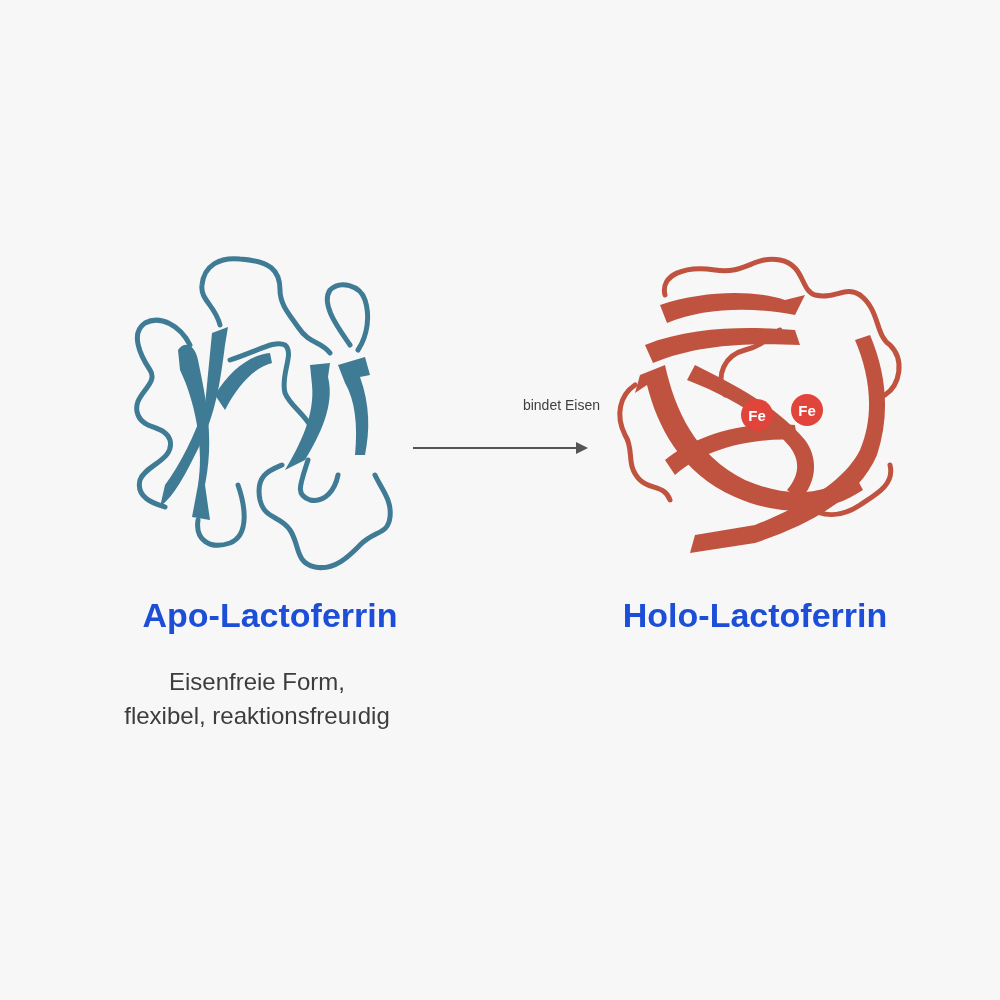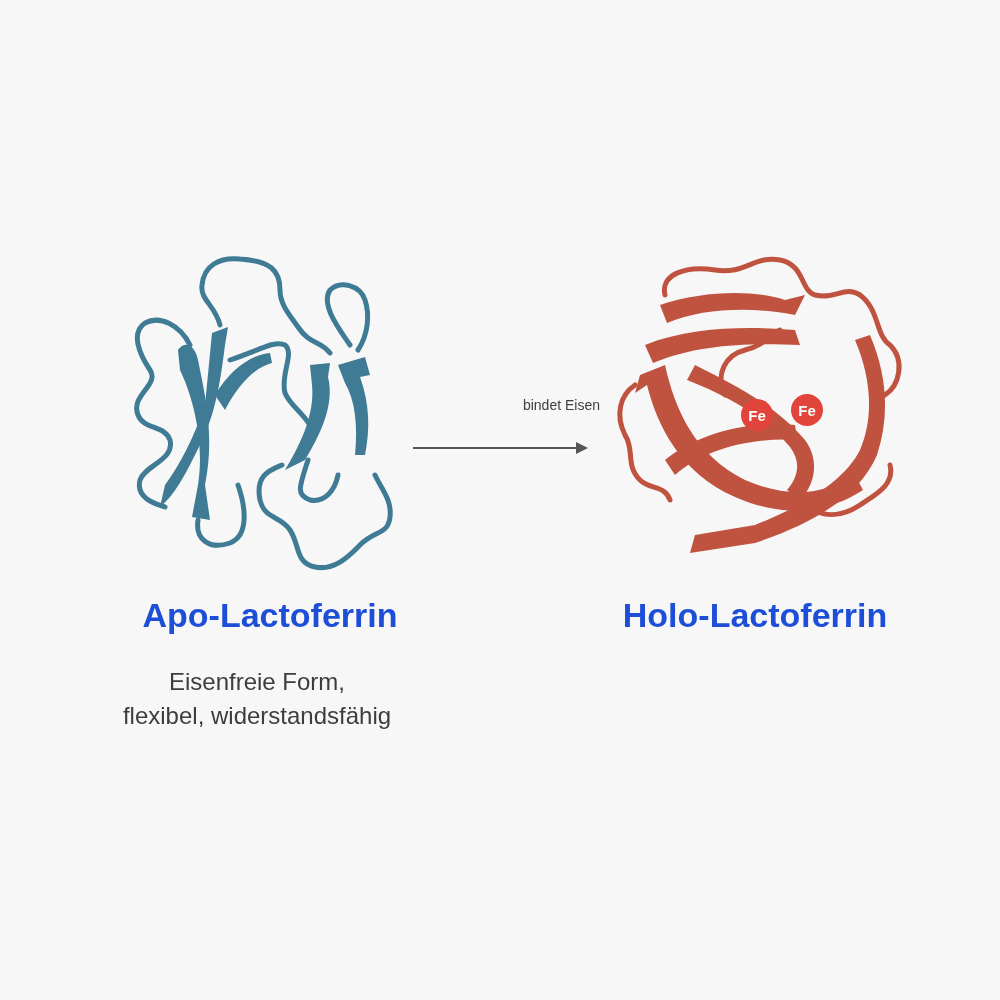--- a/index.html
+++ b/index.html
@@ -83,18 +83,18 @@
     <circle cx="152" cy="180" r="16" fill="#e0443a"></circle>
     <text x="152" y="186" text-anchor="middle" font-size="15" fill="#ffffff">Fe</text>
     <circle cx="202" cy="175" r="16" fill="#e0443a"></circle>
     <text x="202" y="181" text-anchor="middle" font-size="15" fill="#ffffff">Fe</text>
   </g>
 </svg>
 
 <div id="apo-title" class="title">Apo-Lactoferrin</div>
 <div id="apo-desc" class="desc">
   <div>Eisenfreie Form,</div>
-  <div>flexibel, widerstandsfähig</div>
+  <div>flexibel, reaktionsfreuıdig</div>
 </div>
 
 <div id="holo-title" class="title">Holo-Lactoferrin</div>
 <div id="holo-desc" class="desc">
 </div>
 
 </body></html>

